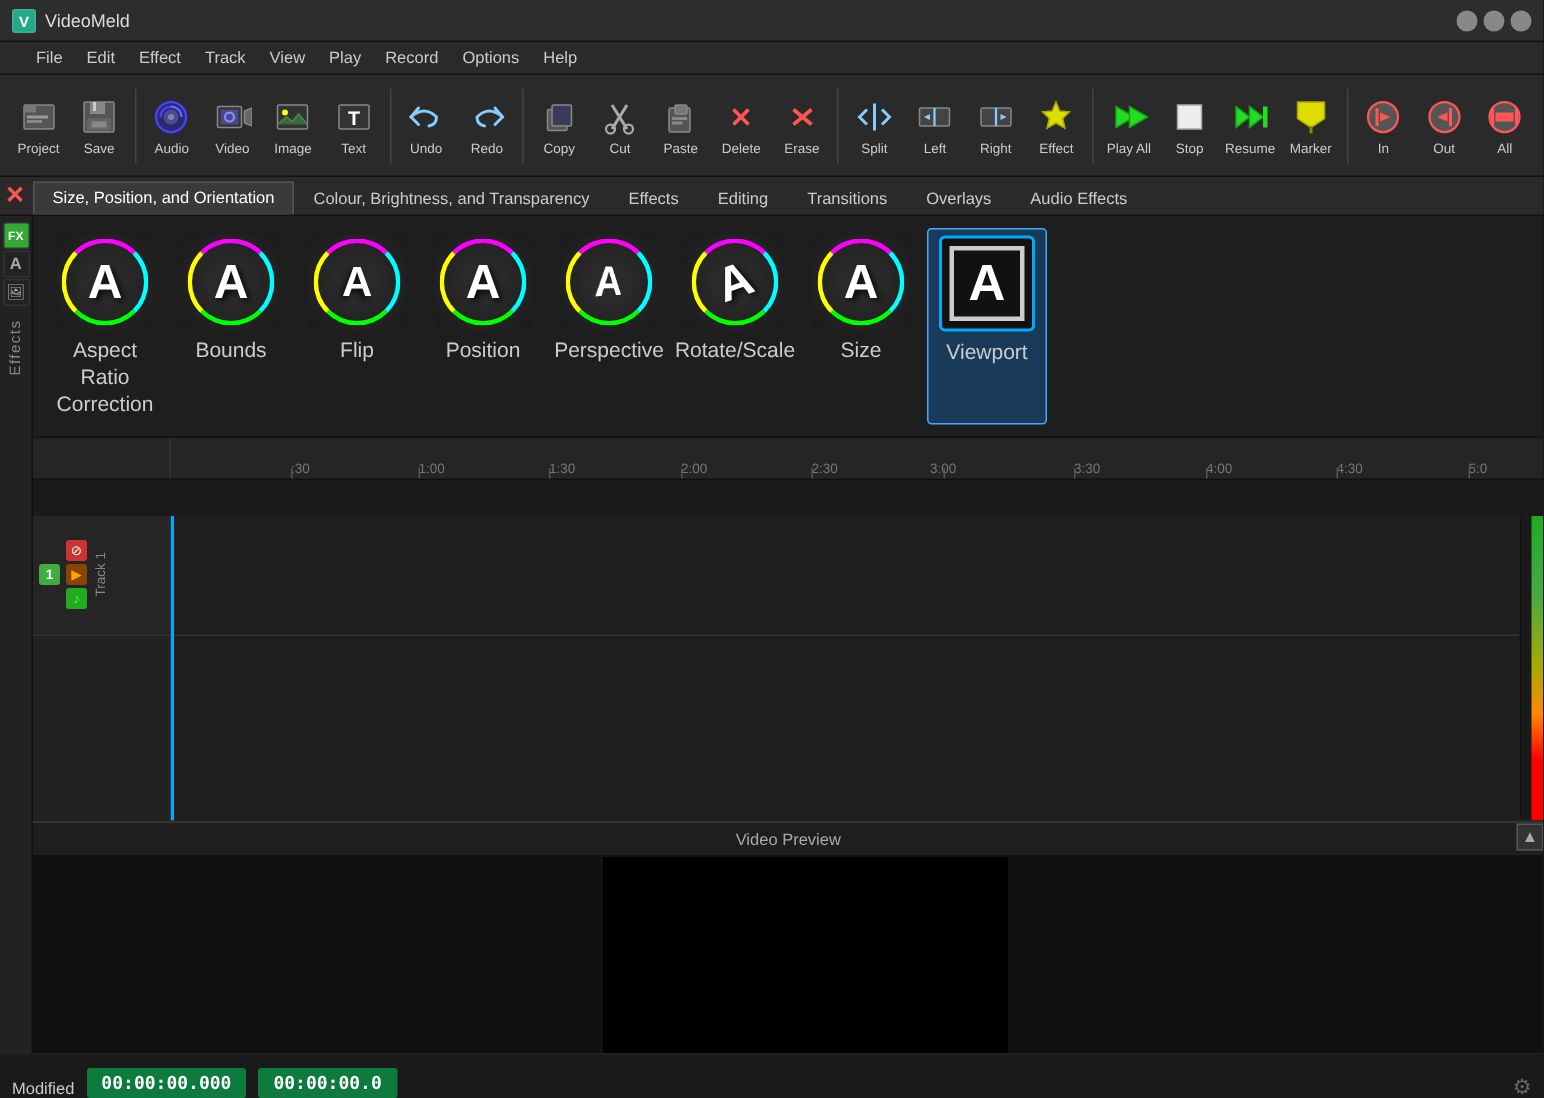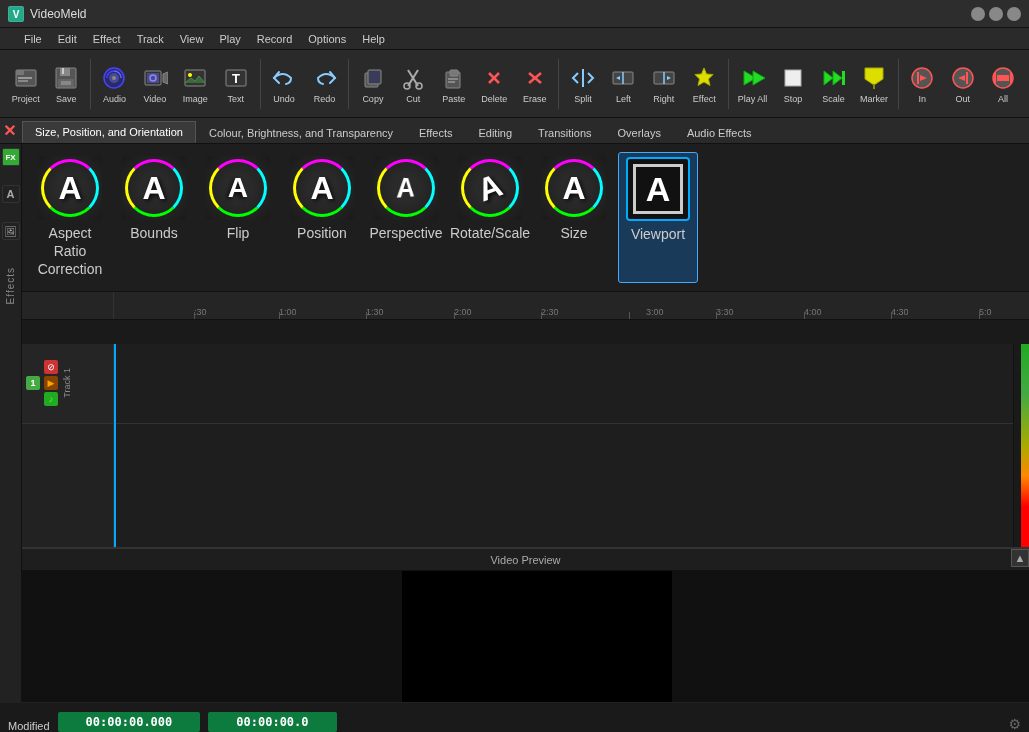--- a/index.html
+++ b/index.html
@@ -274,21 +274,21 @@
     }
 
     #left-panel {
       width: 22px;
       background: #222;
       border-right: 1px solid #111;
       display: flex;
       flex-direction: column;
       align-items: center;
       padding: 4px 0;
-      gap: 19px;
+      gap: 1px;
     }
 
     #center-and-right {
       flex: 1;
       display: flex;
       flex-direction: column;
       overflow: hidden;
     }
 
     #effects-row {
@@ -447,21 +447,21 @@
       display: flex;
       align-items: flex-end;
       padding: 0 8px;
       gap: 8px;
       flex-shrink: 0;
     }
 
     .status-time-box {
       background: #0d7a3e;
       color: #fff;
-      padding: 3px 28px;
+      padding: 3px 10px;
       border-radius: 2px;
       font-family: monospace;
       font-size: 12px;
       font-weight: bold;
     }
 
     .status-gear {
       margin-left: auto;
       color: #666;
       font-size: 14px;
@@ -723,21 +723,21 @@
     </div>
 
     <div class="toolbar-btn">
       <div class="tb-icon">
         <svg width="26" height="26" viewBox="0 0 26 26">
           <polygon points="4,6 4,20 13,13" fill="#2d2" stroke="#1a1"></polygon>
           <polygon points="13,6 13,20 22,13" fill="#2d2" stroke="#1a1"></polygon>
           <rect x="22" y="6" width="3" height="14" fill="#2d2"></rect>
         </svg>
       </div>
-      <span>Scale</span>
+      <span>Resume</span>
     </div>
 
     <div class="toolbar-btn">
       <div class="tb-icon">
         <svg width="26" height="26" viewBox="0 0 26 26">
           <polygon points="13,3 22,3 22,14 13,20 4,14 4,3" fill="#dd0" stroke="#aa0" stroke-width="1"></polygon>
           <rect x="12" y="19" width="2" height="5" fill="#880"></rect>
         </svg>
       </div>
       <span>Marker</span>
@@ -876,21 +876,21 @@
             <span class="ruler-tick" style="left: 80px;">:30</span>
             <div class="ruler-line" style="left: 80px;"></div>
             <span class="ruler-tick" style="left: 165px;">1:00</span>
             <div class="ruler-line" style="left: 165px;"></div>
             <span class="ruler-tick" style="left: 252px;">1:30</span>
             <div class="ruler-line" style="left: 252px;"></div>
             <span class="ruler-tick" style="left: 340px;">2:00</span>
             <div class="ruler-line" style="left: 340px;"></div>
             <span class="ruler-tick" style="left: 427px;">2:30</span>
             <div class="ruler-line" style="left: 427px;"></div>
-            <span class="ruler-tick" style="left: 532px;">3:00</span>
+            <span class="ruler-tick" style="left: 506px;">3:00</span>
             <div class="ruler-line" style="left: 515px;"></div>
             <span class="ruler-tick" style="left: 602px;">3:30</span>
             <div class="ruler-line" style="left: 602px;"></div>
             <span class="ruler-tick" style="left: 690px;">4:00</span>
             <div class="ruler-line" style="left: 690px;"></div>
             <span class="ruler-tick" style="left: 777px;">4:30</span>
             <div class="ruler-line" style="left: 777px;"></div>
             <span class="ruler-tick" style="left: 865px;">5:0</span>
             <div class="ruler-line" style="left: 865px;"></div>
           </div>

